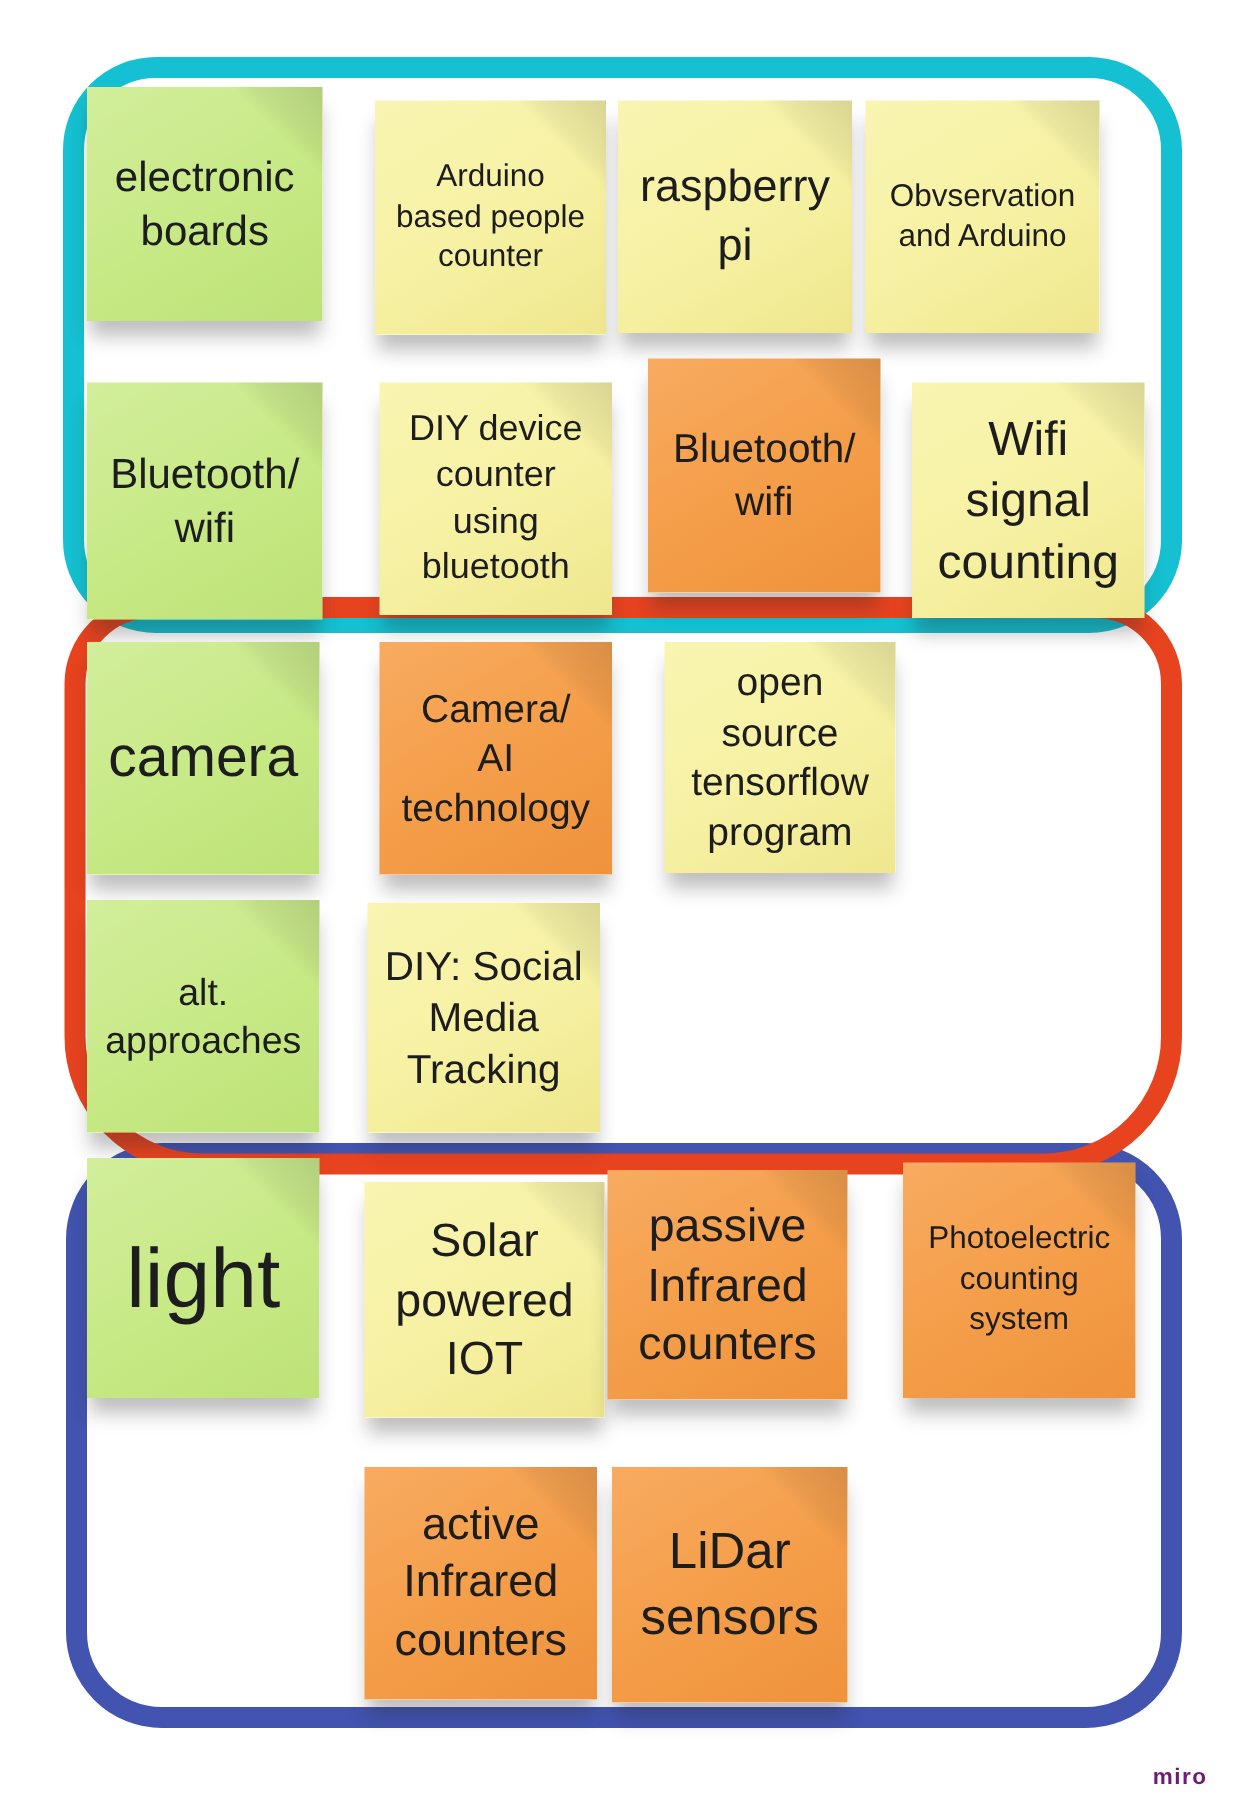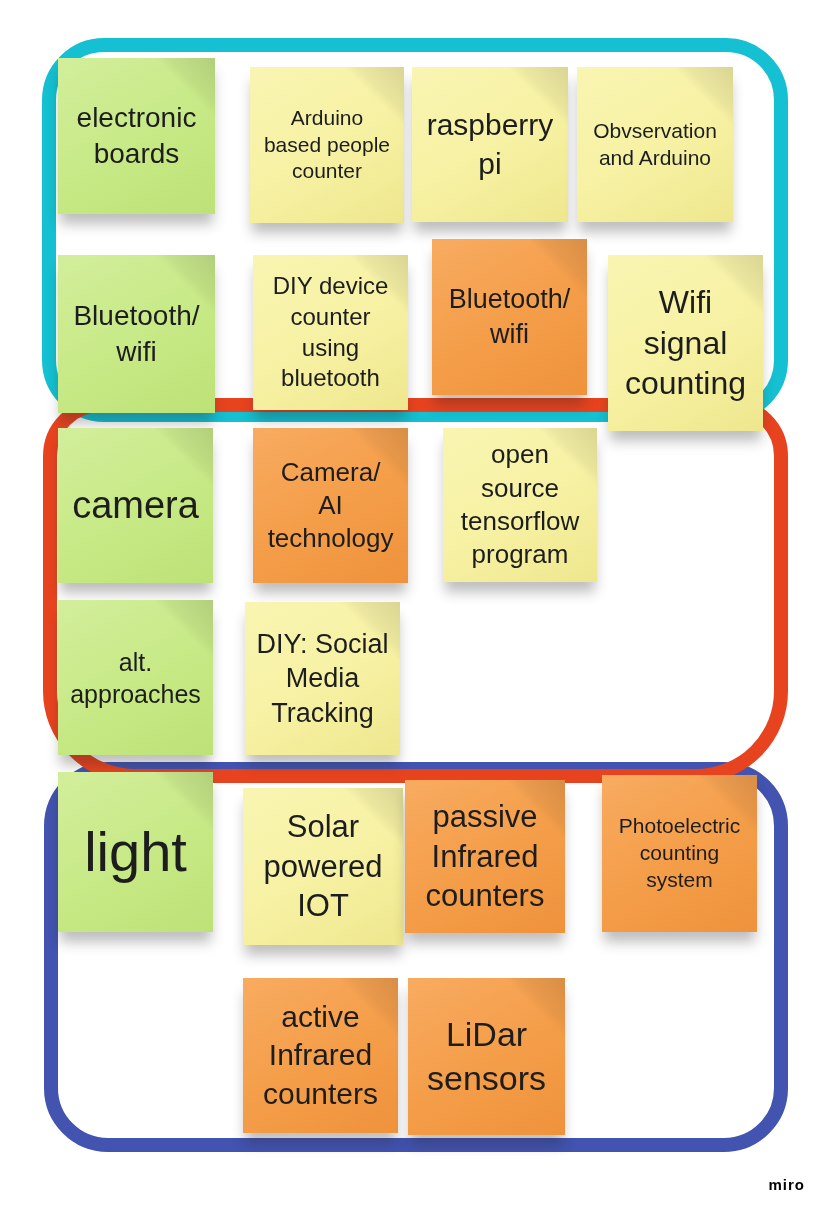--- a/index.html
+++ b/index.html
@@ -73,42 +73,42 @@
   .orange { background: linear-gradient(150deg, #f8ab60 0%, #f49d48 55%, #ef923c 100%); }
 
   
   .n1  { left: 58px;  top: 58px;  width: 157px; height: 156px; font-size: 28px; }
   .n2  { left: 250px; top: 67px;  width: 154px; height: 156px; font-size: 21px; }
   .n3  { left: 412px; top: 67px;  width: 156px; height: 155px; font-size: 30px; }
   .n4  { left: 577px; top: 67px;  width: 156px; height: 155px; font-size: 21px; }
   .n5  { left: 58px;  top: 255px; width: 157px; height: 158px; font-size: 28px; }
   .n6  { left: 253px; top: 255px; width: 155px; height: 155px; font-size: 24px; padding: 6px 16px; }
   .n7  { left: 432px; top: 239px; width: 155px; height: 156px; font-size: 27px; }
-  .n8  { left: 608px; top: 255px; width: 155px; height: 176px; font-size: 32px; padding: 6px 14px; }
+  .n8  { left: 608px; top: 255px; width: 155px; height: 157px; font-size: 32px; padding: 6px 14px; }
   .n9  { left: 58px;  top: 428px; width: 155px; height: 155px; font-size: 38px; }
   .n10 { left: 253px; top: 428px; width: 155px; height: 155px; font-size: 26px; padding: 6px 26px; }
   .n11 { left: 443px; top: 428px; width: 154px; height: 154px; font-size: 26px; padding: 6px 16px; }
   .n12 { left: 58px;  top: 600px; width: 155px; height: 155px; font-size: 25px; }
   .n13 { left: 245px; top: 602px; width: 155px; height: 153px; font-size: 27px; padding: 6px 8px; }
   .n14 { left: 58px;  top: 772px; width: 155px; height: 160px; font-size: 56px; }
   .n15 { left: 243px; top: 788px; width: 160px; height: 157px; font-size: 31px; }
   .n16 { left: 405px; top: 780px; width: 160px; height: 153px; font-size: 31px; }
   .n17 { left: 602px; top: 775px; width: 155px; height: 157px; font-size: 21px; }
   .n18 { left: 243px; top: 978px; width: 155px; height: 155px; font-size: 30px; }
   .n19 { left: 408px; top: 978px; width: 157px; height: 157px; font-size: 34px; }
 
   
   .watermark {
     position: absolute;
     right: 22px;
     bottom: 15px;
     font-size: 15px;
     font-weight: bold;
     letter-spacing: 1px;
-    color: #000000;
+    color: #701a75;
     z-index: 5;
   }
 </style>
 </head>
 <body>
 
 <div id="board">
 
   <div class="frame frame-cyan"></div>
   <div class="frame frame-red"></div>

